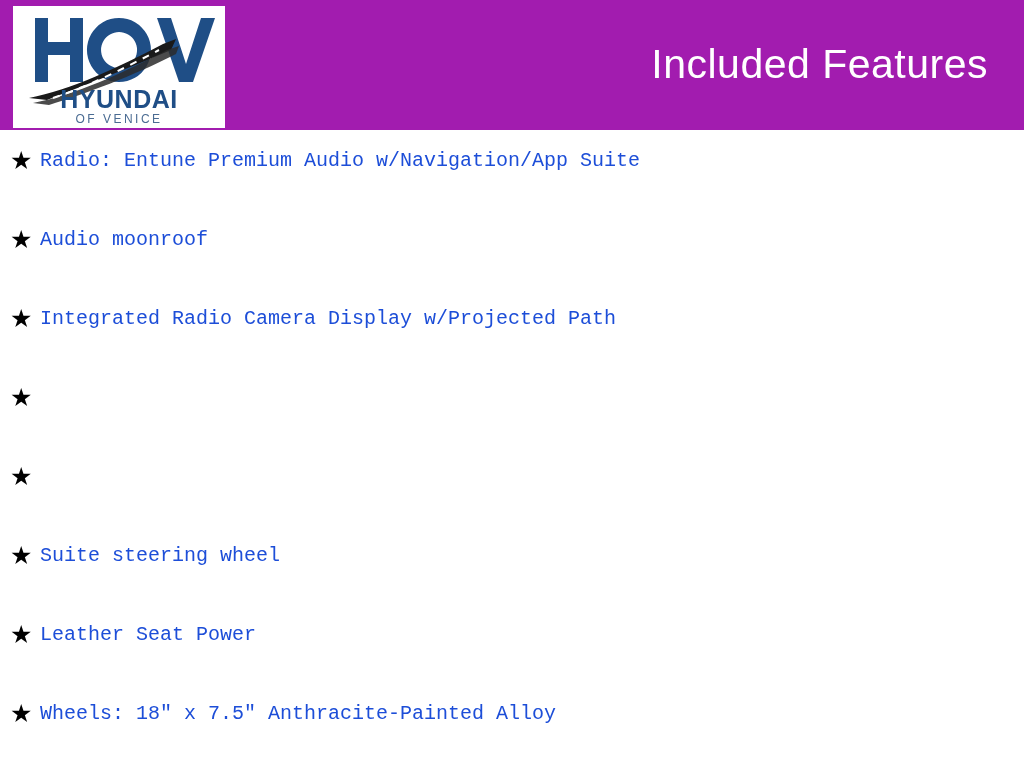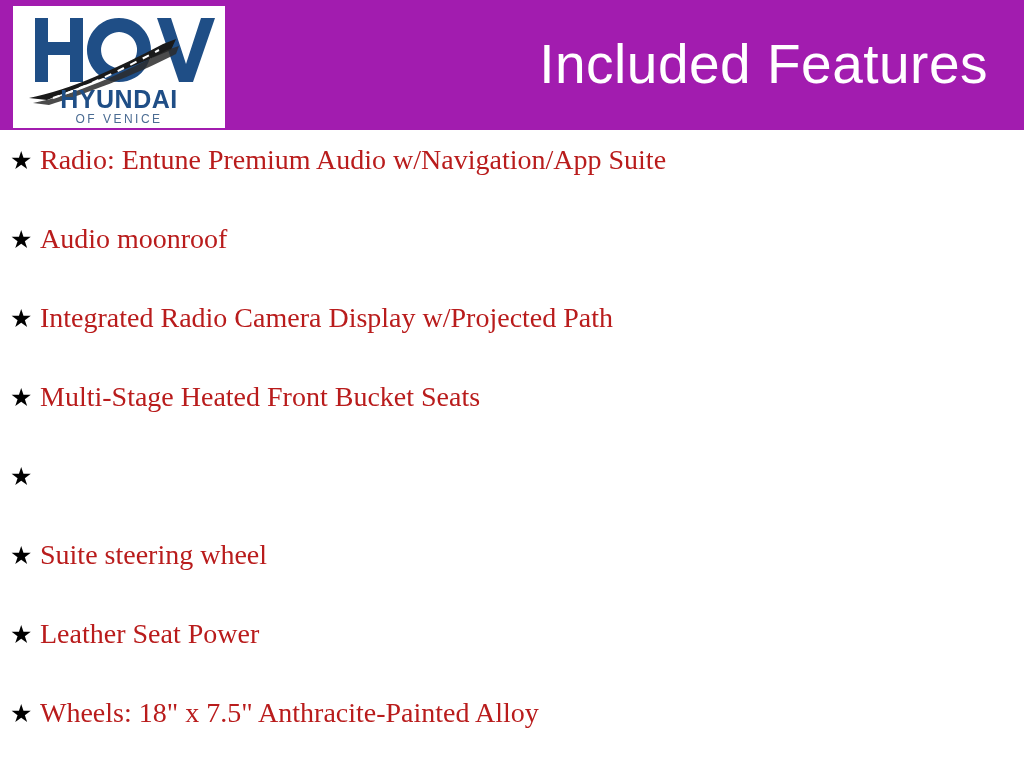--- a/index.html
+++ b/index.html
@@ -52,21 +52,21 @@
     height: 122px;
   }
 
   
   .header-title {
     position: absolute;
     right: 36px;
     top: 50%;
     transform: translateY(-50%);
     color: #ffffff;
-    font-size: 55px;
+    font-size: 41px;
     font-weight: 400;
     letter-spacing: 0.5px;
     line-height: 1.05;
     white-space: nowrap;
     font-family: "Liberation Sans", sans-serif;
     margin-left: 45px;
   }
 
   
   .features {
@@ -92,25 +92,25 @@
     flex: 0 0 auto;
     width: 30px;
     color: #000000;
     font-size: 25px;
     line-height: 1;
     text-align: left;
     font-family: "DejaVu Sans", sans-serif;
   }
   .feature-text {
     flex: 1 1 auto;
-    color: #b91c1c;
-    font-size: 28px;
+    color: #1d4ed8;
+    font-size: 20px;
     line-height: 1.15;
     white-space: nowrap;
-    font-family: Liberation Serif, serif;
+    font-family: Liberation Mono, monospace;
   }
 </style>
 </head>
 <body>
 
 <div class="header">
 
   <div class="logo-box">
     <div class="logo-inner">
       <svg class="logo-svg" viewBox="0 0 212 122" xmlns="http://www.w3.org/2000/svg">
@@ -153,21 +153,20 @@
   <li class="feature-row" style="top:91px">
     <span class="bullet-star">★</span>
     <span class="feature-text">Audio moonroof</span>
   </li>
   <li class="feature-row" style="top:170px">
     <span class="bullet-star">★</span>
     <span class="feature-text">Integrated Radio Camera Display w/Projected Path</span>
   </li>
   <li class="feature-row" style="top:249px">
     <span class="bullet-star">★</span>
-    <span class="feature-text">Multi-Stage Heated Front Bucket Seats</span>
   </li>
   <li class="feature-row" style="top:328px">
     <span class="bullet-star">★</span>
   </li>
   <li class="feature-row" style="top:407px">
     <span class="bullet-star">★</span>
     <span class="feature-text">Suite steering wheel</span>
   </li>
   <li class="feature-row" style="top:486px">
     <span class="bullet-star">★</span>

